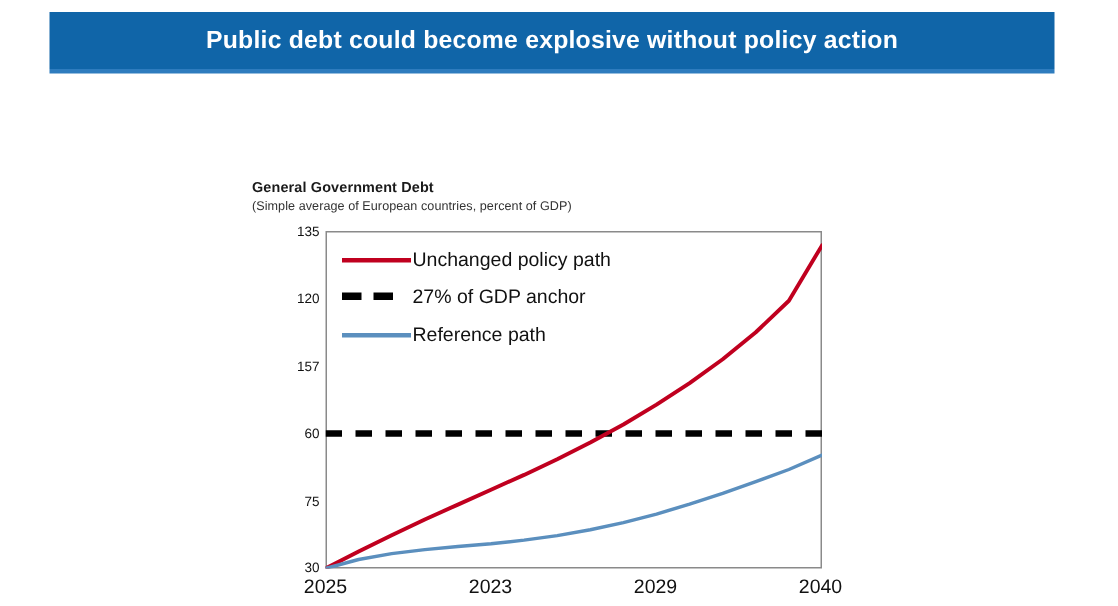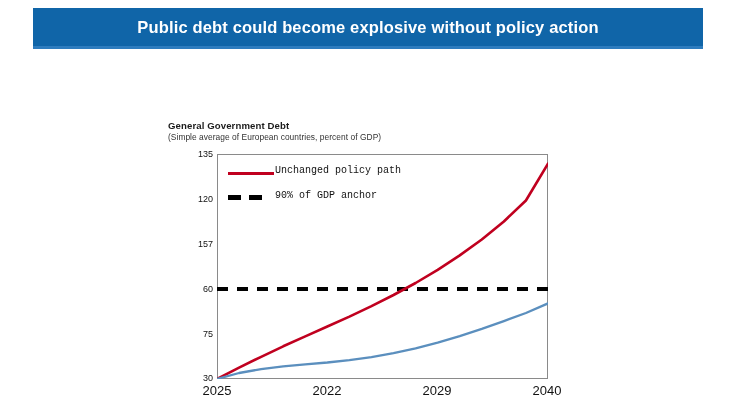--- a/index.html
+++ b/index.html
@@ -147,24 +147,23 @@
     height: 5px;
     background: #000000;
     display: block;
   }
   .legend-swatch.dashed-black i.d1 { left: 0px; }
   .legend-swatch.dashed-black i.d2 { left: 21px; }
   .legend-label {
     position: absolute;
     left: 47px;
     top: 3px;
-    font-size: 10px;
+    font-size: 13px;
     color: #111111;
     white-space: nowrap;
-    font-family: Liberation Mono, monospace;
   }
 </style>
 </head>
 <body>
 
 <div id="slide">
 
   <div id="header-banner">
     <div id="header-title">Public debt could become explosive without policy action</div>
   </div>
@@ -176,21 +175,21 @@
     <div id="chart-subtitle">(Simple average of European countries, percent of GDP)</div>
 
     <div class="ytick" style="left:183px; top:97px;">135</div>
     <div class="ytick" style="left:183px; top:142px;">120</div>
     <div class="ytick" style="left:183px; top:187px;">157</div>
     <div class="ytick" style="left:183px; top:232px;">60</div>
     <div class="ytick" style="left:183px; top:277px;">75</div>
     <div class="ytick" style="left:183px; top:321px;">30</div>
 
     <div class="xtick" style="left:195px;">2025</div>
-    <div class="xtick" style="left:305px;">2022</div>
+    <div class="xtick" style="left:305px;">2023</div>
     <div class="xtick" style="left:415px;">2029</div>
     <div class="xtick" style="left:525px;">2040</div>
 
     <div id="plot-frame"></div>
 
     <svg id="plot-svg" viewBox="0 0 331 225" preserveAspectRatio="none">
       <polyline id="line-anchor" fill="none" stroke="#000000" stroke-width="4.2" stroke-dasharray="11,9" points="0.00,135.00 22.07,135.00 44.13,135.00 66.20,135.00 88.27,135.00 110.33,135.00 132.40,135.00 154.47,135.00 176.53,135.00 198.60,135.00 220.67,135.00 242.73,135.00 264.80,135.00 286.87,135.00 308.93,135.00 331.00,135.00"></polyline>
       <polyline id="line-unchanged" fill="none" stroke="#C0001F" stroke-width="2.6" stroke-linejoin="round" stroke-linecap="round" points="0.00,225.00 22.07,213.60 44.13,202.80 66.20,192.30 88.27,182.40 110.33,172.50 132.40,162.60 154.47,152.10 176.53,141.00 198.60,129.00 220.67,115.80 242.73,101.40 264.80,85.50 286.87,67.50 308.93,46.50 331.00,9.60"></polyline>
       <polyline id="line-reference" fill="none" stroke="#5B8FBE" stroke-width="2.3" stroke-linejoin="round" stroke-linecap="round" points="0.00,225.00 22.07,219.00 44.13,215.10 66.20,212.40 88.27,210.30 110.33,208.50 132.40,206.10 154.47,203.10 176.53,199.20 198.60,194.40 220.67,188.70 242.73,182.10 264.80,174.90 286.87,167.10 308.93,159.00 331.00,149.40"></polyline>
     </svg>
@@ -198,19 +197,23 @@
     <div id="legend">
       <div class="legend-row">
         <span class="legend-swatch solid-red"></span>
         <span class="legend-label">Unchanged policy path</span>
       </div>
       <div class="legend-row">
         <span class="legend-swatch dashed-black">
           <i class="d1"></i>
             <i class="d2"></i>
         </span>
-        <span class="legend-label">90% of GDP anchor</span>
+        <span class="legend-label">27% of GDP anchor</span>
+      </div>
+      <div class="legend-row">
+        <span class="legend-swatch solid-blue"></span>
+        <span class="legend-label">Reference path</span>
       </div>
     </div>
 
     <div id="source-note">Source: IMF Staff Calculations.</div>
   </div>
 </div>
 
 </body></html>

